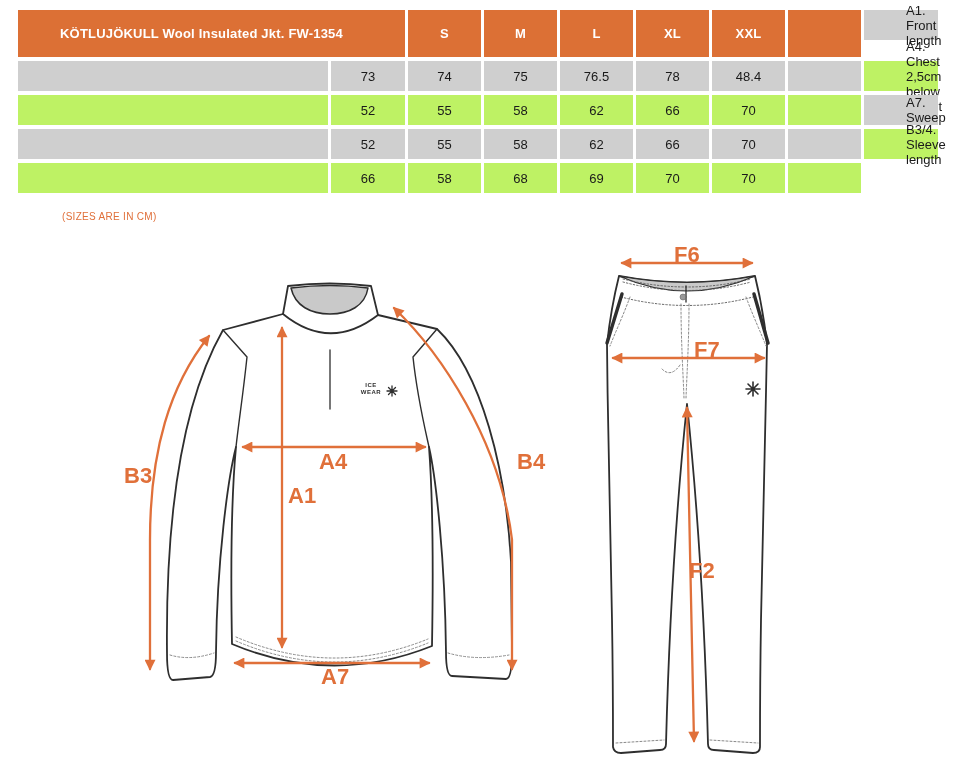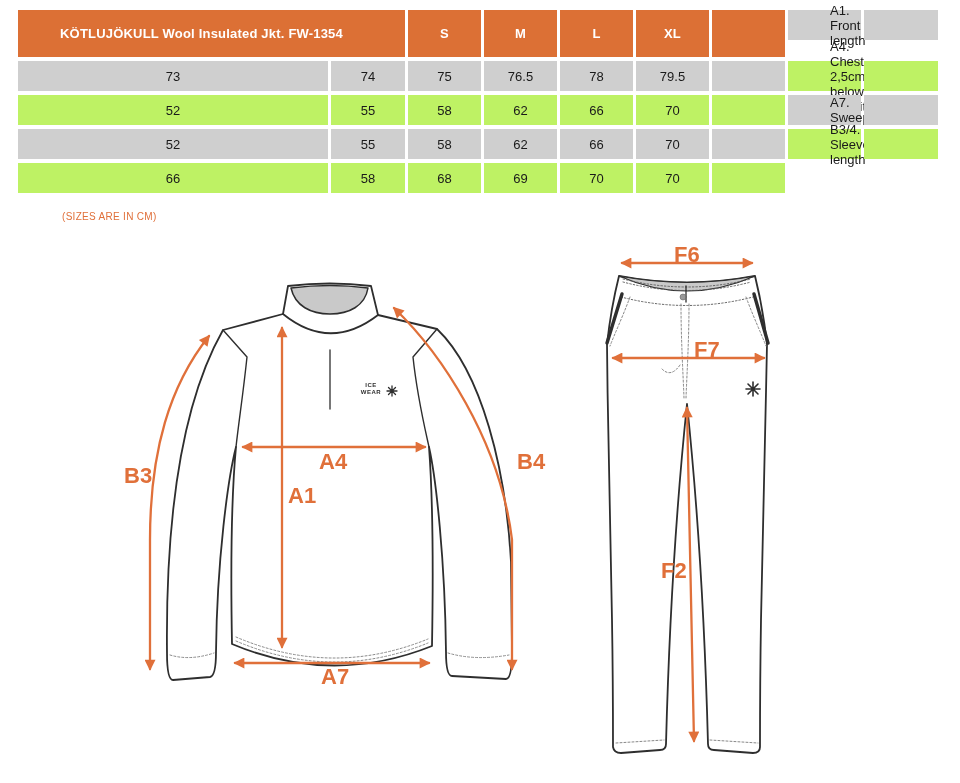--- a/index.html
+++ b/index.html
@@ -34,31 +34,32 @@
 </head>
 <body>
 
 <div class="size-table">
 
   <div class="th th-title">KÖTLUJÖKULL Wool Insulated Jkt. FW-1354</div>
   <div class="th">S</div>
   <div class="th">M</div>
   <div class="th">L</div>
   <div class="th">XL</div>
+  <div class="th">XXL</div>
   <div class="th"></div>
 
   <div style="display:contents" class="row-dark">
     <div class="cell label-cell">A1. Front length</div>
     <div class="cell"></div>
     <div class="cell">73</div>
     <div class="cell">74</div>
     <div class="cell">75</div>
     <div class="cell">76.5</div>
     <div class="cell">78</div>
-    <div class="cell">79.5</div>
+    <div class="cell">48.4</div>
     <div class="cell"></div>
   </div>
 
   <div style="display:contents" class="row-light">
     <div class="cell label-cell">A4. Chest 2,5cm below armpit</div>
     <div class="cell"></div>
     <div class="cell">52</div>
     <div class="cell">55</div>
     <div class="cell">58</div>
     <div class="cell">62</div>
@@ -184,18 +185,18 @@
   </g>
 </svg>
 
 <span class="dim-label" style="left:124px;top:466px">B3</span>
 <span class="dim-label" style="left:517px;top:452px">B4</span>
 <span class="dim-label" style="left:288px;top:486px">A1</span>
 <span class="dim-label" style="left:319px;top:452px">A4</span>
 <span class="dim-label" style="left:321px;top:667px">A7</span>
 <span class="dim-label" style="left:674px;top:245px">F6</span>
 <span class="dim-label" style="left:694px;top:340px">F7</span>
-<span class="dim-label" style="left:661px;top:561px">F2</span>
+<span class="dim-label" style="left:689px;top:561px">F2</span>
 
 <div class="brand-logo">
   <div>ICE</div>
   <div>WEAR</div>
 </div>
 
 </body></html>

